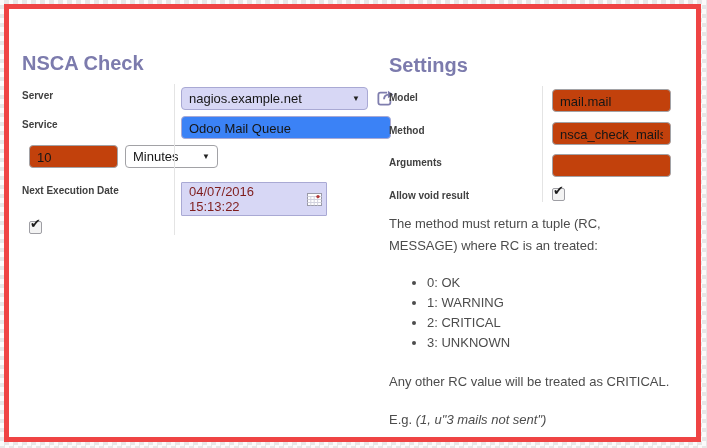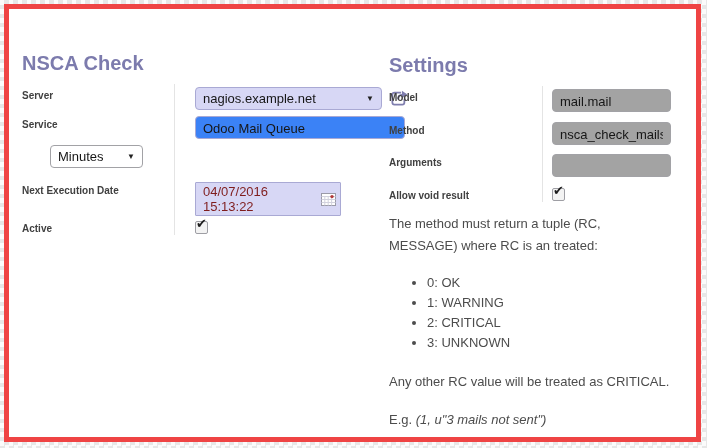--- a/index.html
+++ b/index.html
@@ -22,35 +22,35 @@
   .grid::before{
     content:"";position:absolute;left:152px;top:-3px;bottom:-1px;width:1px;background:#e4e4e4;
   }
   .grid.rgt::before{left:153px;}
   .row{display:flex;align-items:flex-start;}
   .row .lbl{
     flex:0 0 152px;box-sizing:border-box;padding-top:3px;
     font-size:10px;font-weight:bold;color:#404040;
   }
   .grid.rgt .row .lbl{flex-basis:153px;}
-  .row .val{display:flex;align-items:center;padding-left:21px;}
+  .row .val{display:flex;align-items:center;padding-left:7px;}
   .grid.rgt .row .val{padding-left:10px;}
   
   .row.l1{margin-bottom:6px;}
   .row.l2{margin-bottom:6px;}
   .row.l3{margin-bottom:14px;}
   .row.l4{margin-bottom:4px;}
   
   .row.r1{margin-bottom:10px;}
   .row.r2{margin-bottom:9px;}
   .row.r3{margin-bottom:10px;}
 
   .txt{
     box-sizing:border-box;height:23px;padding:1px 7px 0 7px;
-    border:1px solid #a2a2a6;border-radius:4px;background:#a3a3a3;
+    border:1px solid #a2a2a6;border-radius:4px;background:#c2410c;
     font-family:"Liberation Sans","DejaVu Sans",sans-serif;
     font-size:13px;color:#161616;outline:none;
   }
   .lav{background:#3b82f6;border-color:#a9a9d4;}
   .selectbox{
     box-sizing:border-box;height:23px;padding:0 7px;border:1px solid #a2a2a6;border-radius:4px;
     background:#fff;display:inline-flex;align-items:center;justify-content:space-between;
     font-size:13px;color:#161616;cursor:pointer;
   }
   .selectbox.lav{background:#d7d7f5;border-color:#a9a9d4;}
@@ -107,20 +107,21 @@
 
       <div class="row l2">
         <span class="lbl">Service</span>
         <span class="val">
           <input class="txt lav" style="width: 210px;" type="text" value="Odoo Mail Queue">
         </span>
       </div>
 
       <div class="row l3">
         <span class="val">
+          <input class="txt" style="width: 89px;" type="text" value="10">
           <span class="selectbox" style="width:93px;margin-left:7px;">
             <span>Minutes</span>
             <span class="arrow">▼</span>
           </span>
         </span>
       </div>
 
       <div class="row l4">
         <span class="lbl">Next Execution Date</span>
         <span class="val">
@@ -131,21 +132,20 @@
                 <rect x="0.5" y="0.5" width="14" height="12" fill="#fefefe" stroke="#9a9aa8"></rect>
                 <path d="M0.5 3.5 H14.5 M0.5 6.5 H14.5 M0.5 9.5 H14.5 M3.8 3.5 V12.5 M7.2 3.5 V12.5 M10.6 3.5 V12.5" stroke="#d2d2de" stroke-width="1" fill="none"></path>
                 <circle cx="11" cy="3.6" r="1.7" fill="#b23a3a"></circle>
               </svg>
             </span>
           </span>
         </span>
       </div>
 
       <div class="row l5">
-        <span class="lbl">Active</span>
         <span class="val">
           <span class="cbx" role="checkbox" aria-checked="true">
             <span class="mark">✔</span>
           </span>
         </span>
       </div>
 
     </div>
   </section>
 

